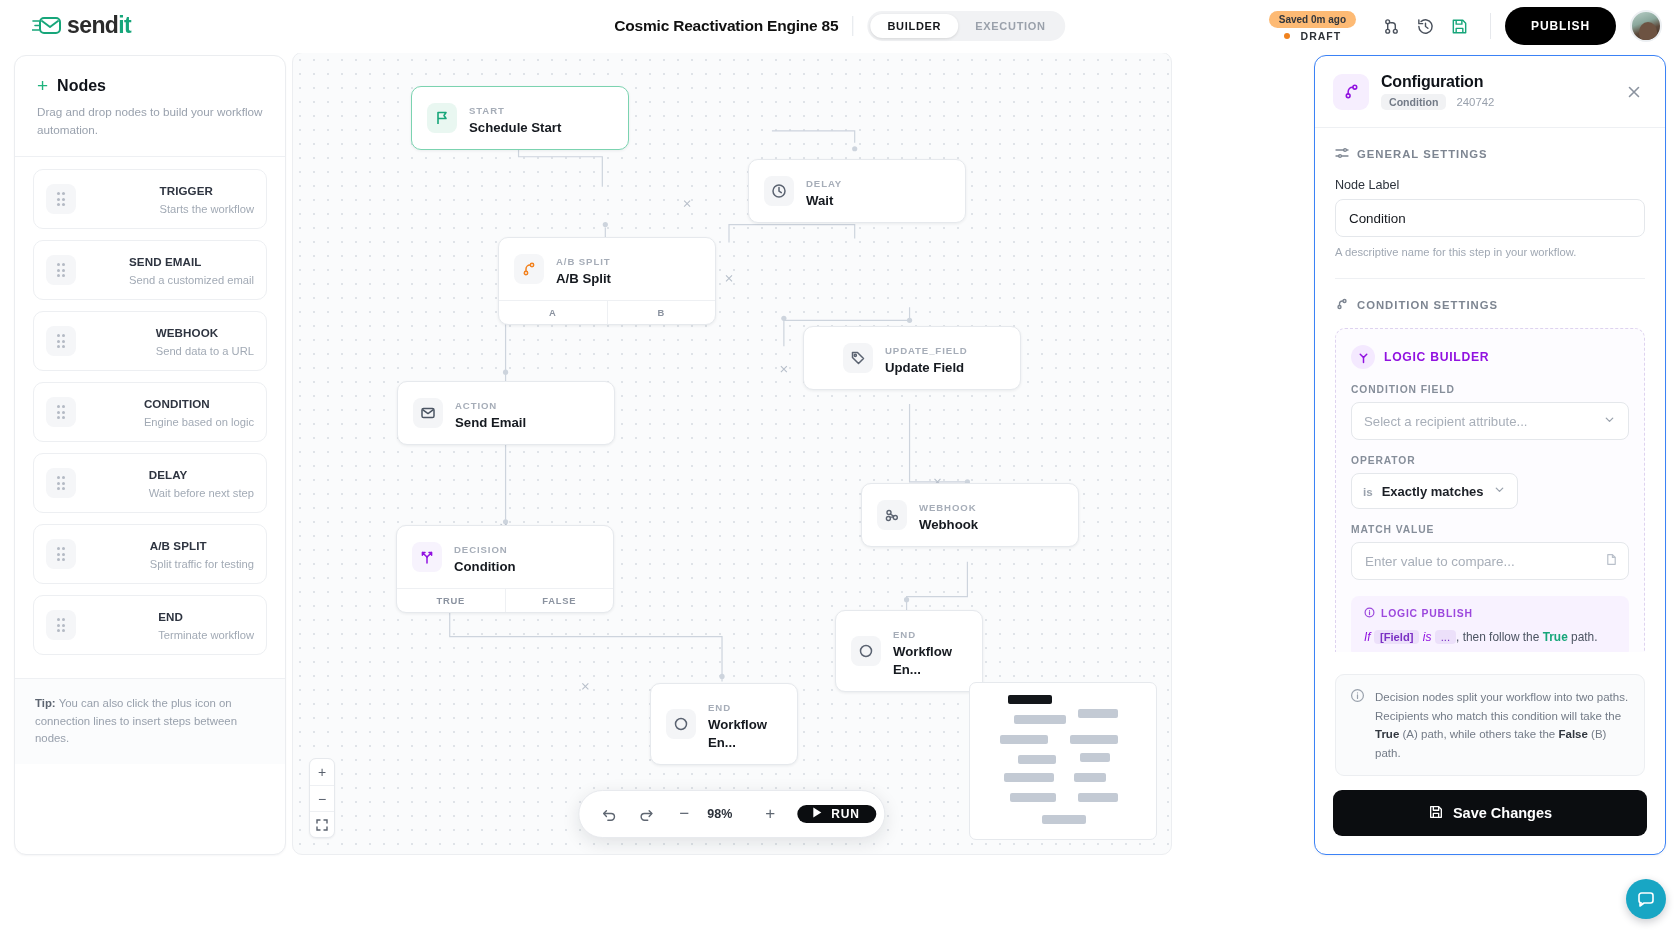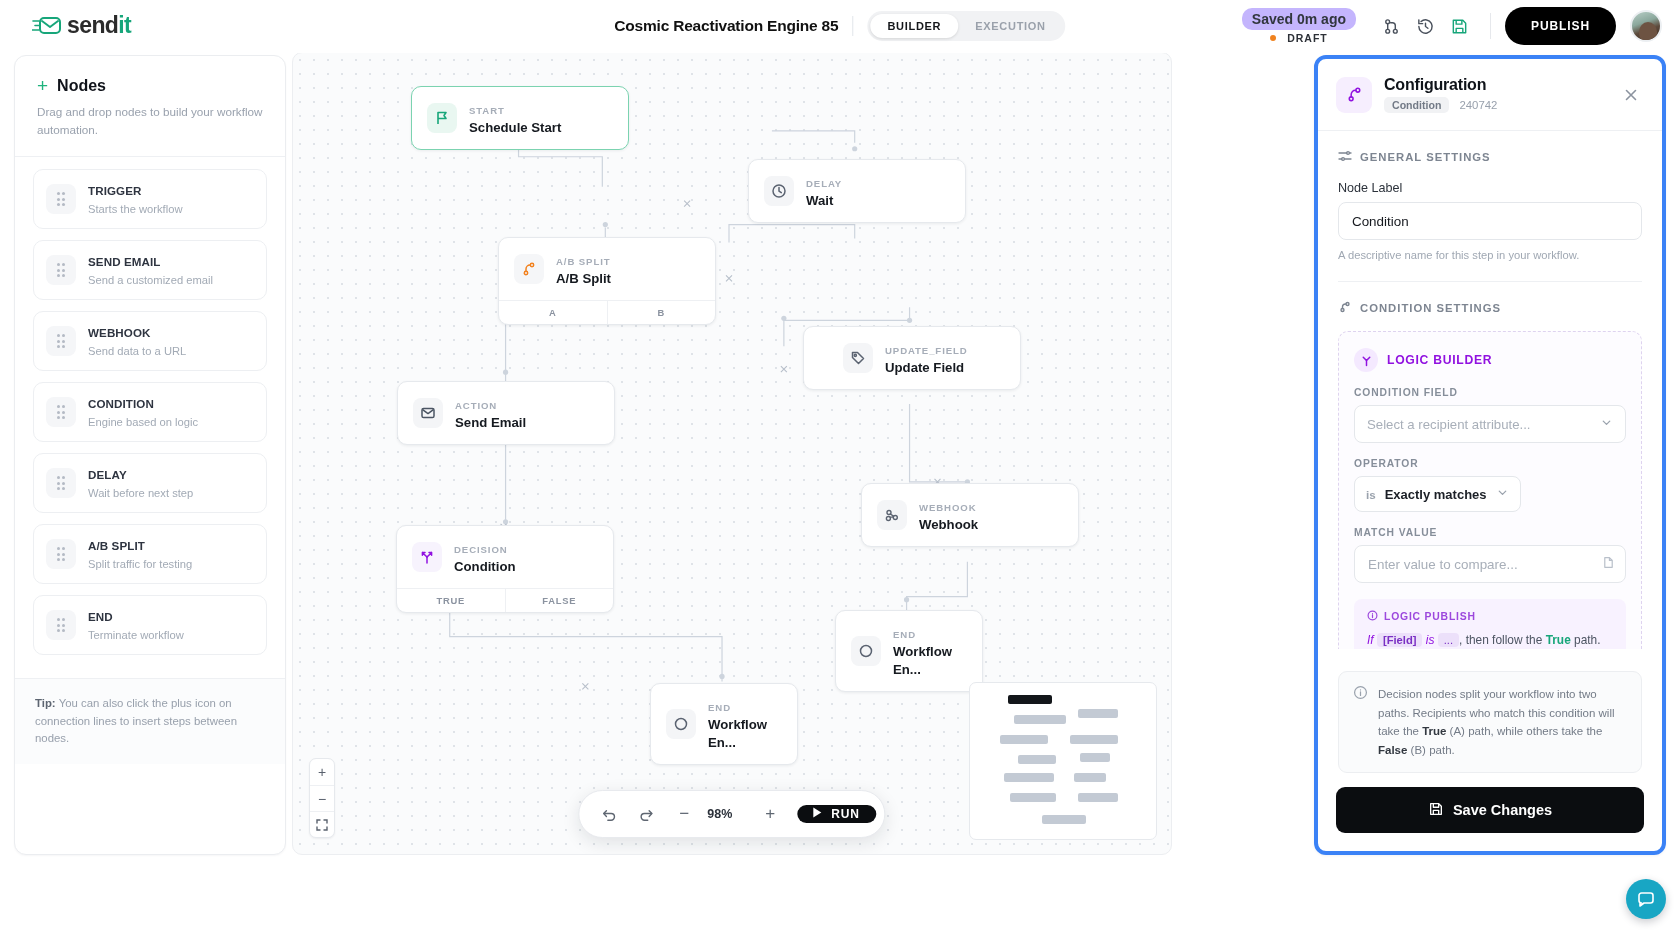--- a/index.html
+++ b/index.html
@@ -25,21 +25,21 @@
 
   .hdr-center { position: absolute; left: 50%; transform: translateX(-50%); top: 11px; display: flex; align-items: center; gap: 14px; }
   .wf-title { font-size: 15.5px; font-weight: 700; color: #111; letter-spacing: -0.2px; }
   .vsep { width: 1px; height: 20px; background: #e2e5ea; }
   .tabgroup { display: flex; background: #f1f2f4; border-radius: 18px; padding: 3px; }
   .tab { font-size: 11px; font-weight: 700; letter-spacing: 0.7px; padding: 6px 17px; border-radius: 15px; color: #9aa1ab; cursor: pointer; }
   .tab.active { background: #fff; color: #14161a; box-shadow: 0 1px 3px rgba(0,0,0,.12); }
 
   .hdr-right { position: absolute; right: 18px; top: 7px; display: flex; align-items: center; gap: 0px; }
   .saved-block { display: flex; flex-direction: column; align-items: center; gap: 2px; margin-right: 18px; }
-  .saved-pill { background: #c4b5fd; border-radius: 10px; padding: 3px 10px; font-size: 14px; font-weight: 700; color: #31363d; text-align: right; }
+  .saved-pill { background: #fdba74; border-radius: 10px; padding: 3px 10px; font-size: 10px; font-weight: 700; color: #31363d; text-align: right; }
   .draft-row { display: flex; align-items: center; gap: 5px; }
   .draft-dot { width: 6px; height: 6px; border-radius: 50%; background: #f0821e; }
   .draft-txt { font-size: 10.5px; font-weight: 700; letter-spacing: 1px; color: #2d3137; padding-left: 6px; }
   .hdr-divider { width: 1px; height: 26px; background: #e6e8ec; margin: 0 14px; }
   .icon-btn { width: 34px; height: 34px; display: flex; align-items: center; justify-content: center; cursor: pointer; border-radius: 8px; }
   .publish-btn {
     background: #000; color: #fff; border: none; border-radius: 20px;
     padding: 0 26px; height: 38px; font-size: 12px; font-weight: 700;
     letter-spacing: 0.9px; cursor: pointer; font-family: inherit;
   }
@@ -60,21 +60,21 @@
     box-shadow: 0 1px 2px rgba(16,24,40,.04); overflow: hidden;
   }
   .sb-head { padding: 20px 22px 18px; border-bottom: 1px solid #eef0f3; }
   .sb-title { display: flex; align-items: center; gap: 9px; font-size: 16px; font-weight: 700; color: #10131a; }
   .sb-plus { color: #1fb37d; font-size: 19px; font-weight: 500; line-height: 1; }
   .sb-sub { margin-top: 8px; font-size: 11.7px; line-height: 1.5; color: #9aa2ae; }
   .sb-list { padding: 12px 18px; }
   .node-card {
     display: flex; align-items: center; gap: 12px;
     border: 1px solid #edeff2; border-radius: 10px; padding: 11px 12px;
-    margin-bottom: 11px; cursor: grab; background: #fff;
+    margin-bottom: 11px; cursor: grab; background: #fff; justify-content: space-between;
   }
   .drag-sq { width: 30px; height: 30px; border-radius: 8px; background: #f5f6f8; display: flex; align-items: center; justify-content: center; flex: 0 0 auto; }
   .dots { display: grid; grid-template-columns: repeat(2, 3px); gap: 2.5px; }
   .dots i { width: 3px; height: 3px; background: #b4bac4; border-radius: 50%; display: block; }
   .nc-title { font-size: 11.6px; font-weight: 700; color: #2e3440; letter-spacing: 0.1px; }
   .nc-desc { font-size: 11.2px; color: #a2aab5; margin-top: 2px; }
   .tip-box { border-top: 1px solid #eef0f3; background: #fbfcfd; padding: 16px 20px; font-size: 11.4px; line-height: 1.55; color: #98a0ac; }
   .tip-box b { color: #5d6571; }
 
   
@@ -128,21 +128,21 @@
   .minimap {
     position: absolute; right: 14px; bottom: 14px; width: 188px; height: 158px;
     background: #fff; border: 1px solid #e6e9ed; border-radius: 7px; overflow: hidden;
   }
   .mm-bar { position: absolute; height: 9px; border-radius: 2px; background: #c3cad4; }
   .mm-bar.dark { background: #13161a; }
 
   
   .config {
     position: absolute; right: 14px; top: 55px; width: 352px; height: 800px;
-    background: #fff; border: 4px solid #3b82f6; border-radius: 12px;
+    background: #fff; border: 1px solid #3b82f6; border-radius: 12px;
     box-shadow: 0 1px 3px rgba(16,24,40,.05); overflow: hidden;
     display: flex; flex-direction: column;
   }
   .cfg-head { display: flex; align-items: center; gap: 12px; padding: 17px 18px; border-bottom: 1px solid #eef0f3; }
   .cfg-ico { width: 36px; height: 36px; border-radius: 9px; background: #f6eefe; display: flex; align-items: center; justify-content: center; flex: 0 0 auto; }
   .cfg-title { font-size: 16px; font-weight: 700; color: #0f1319; letter-spacing: -0.2px; }
   .cfg-meta { display: flex; align-items: center; gap: 10px; margin-top: 3px; }
   .cfg-badge { background: #f1f2f4; border-radius: 5px; padding: 2px 8px; font-size: 10.6px; font-weight: 600; color: #727a86; }
   .cfg-id { font-size: 11.4px; color: #99a1ad; }
   .cfg-x { margin-left: auto; width: 26px; height: 26px; display: flex; align-items: center; justify-content: center; color: #8b939f; cursor: pointer; font-size: 15px; }

